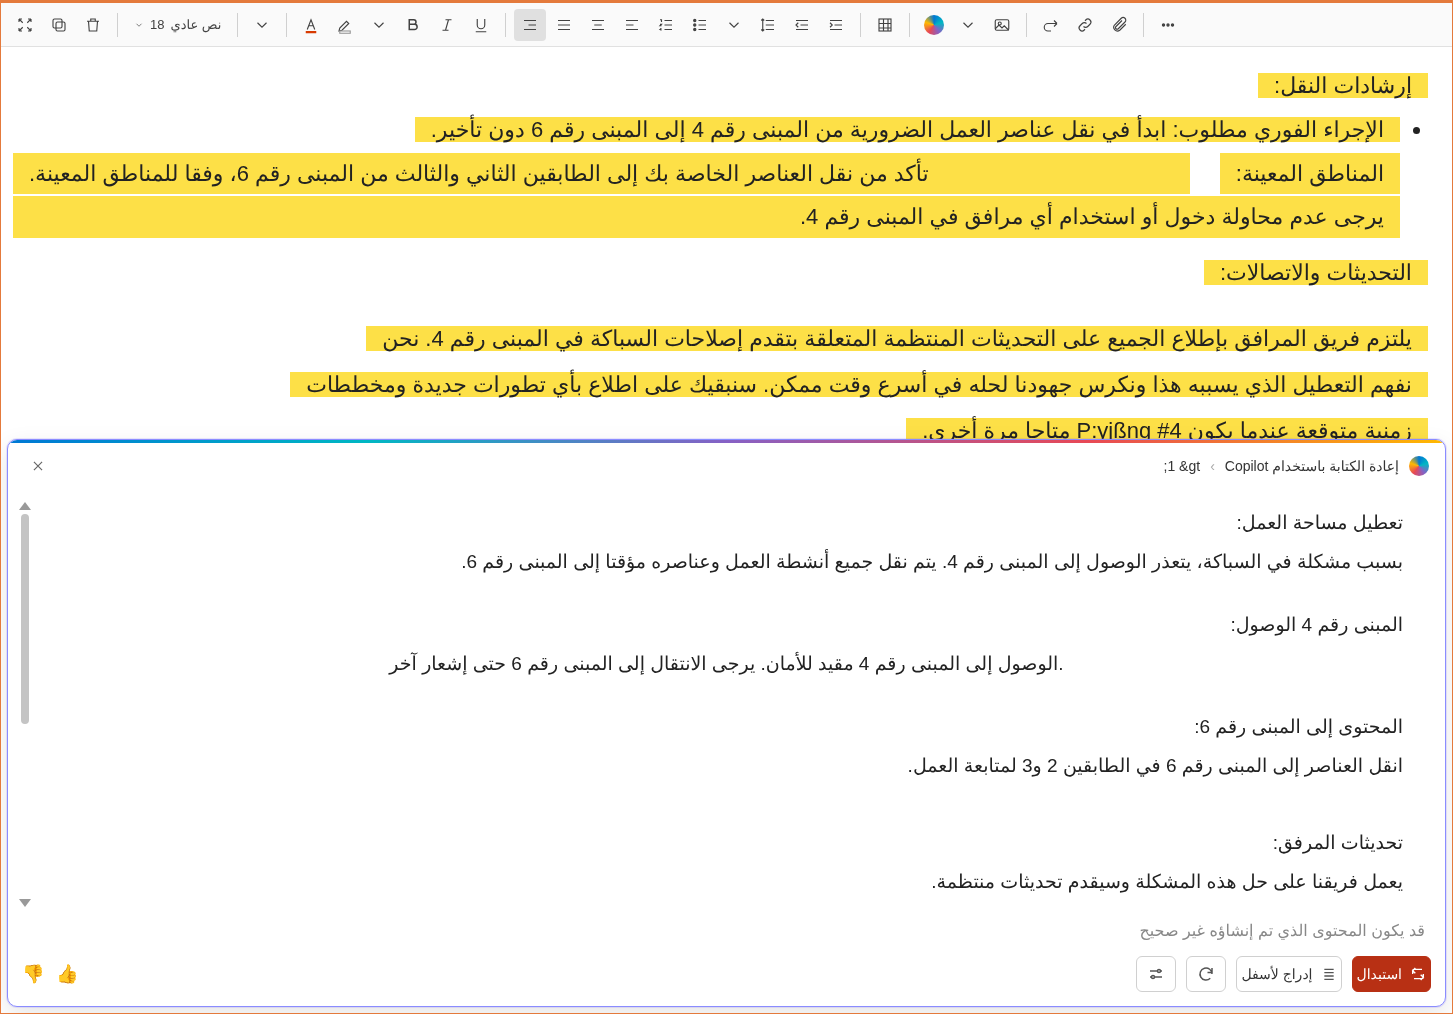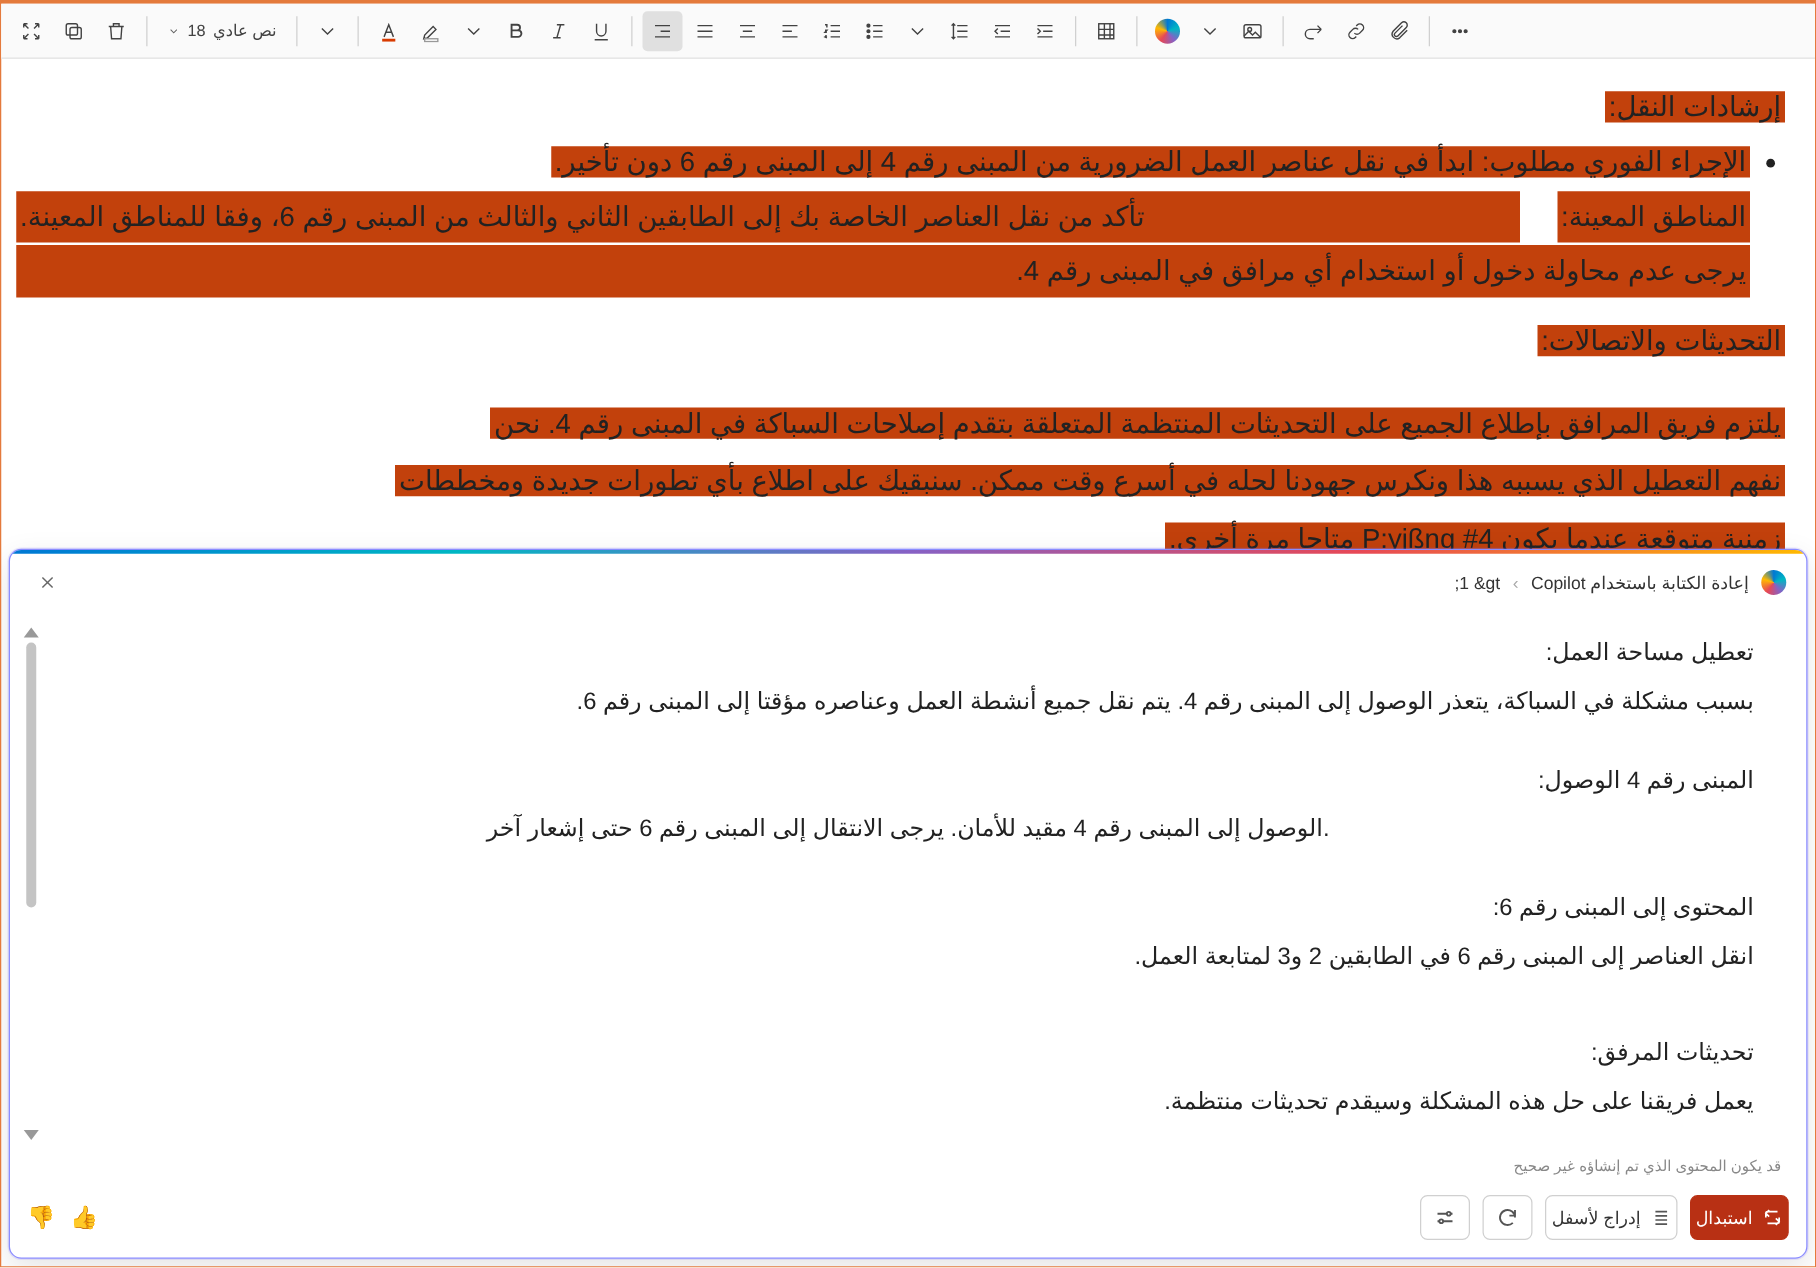--- a/index.html
+++ b/index.html
@@ -11,40 +11,40 @@
   .tb-btn{height:32px;min-width:32px;display:flex;align-items:center;justify-content:center;border-radius:4px;cursor:pointer;color:#424242;padding:0 4px}
   .tb-btn.active{background:#e0e0e0}
   .tb-btn svg{width:18px;height:18px;stroke:#424242;fill:none;stroke-width:1.5}
   .style-combo{display:flex;align-items:center;gap:6px;padding:0 8px;height:32px;border-radius:4px;cursor:pointer;font-size:13px;color:#424242}
   .chev{width:10px;height:10px}
   .copilot-logo{width:20px;height:20px;border-radius:50%;background:conic-gradient(#0078d4,#00b7c3,#8661c5,#e74856,#ffb900,#0078d4)}
   
   .doc-wrap{flex:1;overflow:hidden;position:relative}
   .doc{padding:18px 24px 18px 12px;height:100%;overflow:auto;direction:rtl;font-size:22px;line-height:1.9;color:#222}
   .doc h4{font-size:22px;font-weight:400;margin-bottom:2px}
-  .hl{background:#c2410c;padding:0 3px}
+  .hl{background:#fde047;padding:0 16px}
   .doc ul{padding-right:28px;margin:2px 0 6px}
   .doc li{margin:2px 0}
   .doc p{margin:4px 0}
   
   .copilot-panel{position:absolute;left:6px;right:6px;bottom:6px;top:392px;background:#fff;border:1px solid #8a8cff;border-radius:10px;box-shadow:0 0 0 1px rgba(120,100,255,.15),0 8px 24px rgba(0,0,0,.1);display:flex;flex-direction:column;overflow:hidden}
   .copilot-panel::before{content:"";position:absolute;inset:0 0 auto 0;height:3px;background:linear-gradient(90deg,#0078d4,#00b7c3,#8661c5,#e74856,#ffb900);border-radius:10px 10px 0 0;pointer-events:none}
   .cp-header{direction:rtl;display:flex;align-items:center;gap:10px;padding:12px 16px;font-size:14px;color:#333}
   .cp-header .spacer{flex:1}
   .cp-close{width:28px;height:28px;display:flex;align-items:center;justify-content:center;border-radius:4px;cursor:pointer;color:#666}
   .cp-body{flex:1;overflow:auto;padding:0 42px 4px 42px;direction:rtl;font-size:19px;line-height:1.95;color:#222;position:relative}
   .cp-body h5{font-weight:400;font-size:19px;margin-top:12px}
   .cp-body p{margin:2px 0}
   .cp-scroll{position:absolute;left:10px;top:10px;bottom:10px;width:14px;display:flex;flex-direction:column;align-items:center;justify-content:space-between}
   .cp-scroll .tri{width:0;height:0;border-left:6px solid transparent;border-right:6px solid transparent}
   .cp-scroll .tri.up{border-bottom:8px solid #999}
   .cp-scroll .tri.down{border-top:8px solid #999}
   .cp-scroll .track{flex:1;width:8px;background:transparent;position:relative;margin:4px 0}
   .cp-scroll .thumb{position:absolute;top:0;left:0;right:0;height:55%;background:#c4c4c4;border-radius:4px}
-  .cp-disclaimer{direction:rtl;font-size:12px;color:#888;padding:4px 20px 6px;text-align:right}
+  .cp-disclaimer{direction:rtl;font-size:16px;color:#888;padding:4px 20px 6px;text-align:right}
   .cp-footer{direction:rtl;display:flex;align-items:center;gap:10px;padding:10px 14px 14px;border-top:0}
   .cp-footer .spacer{flex:1}
   .btn{height:36px;display:flex;align-items:center;gap:8px;padding:0 4px;border-radius:6px;font-size:14px;cursor:pointer;border:1px solid #d0d0d0;background:#fff;color:#333}
   .btn.primary{background:#b83014;border-color:#b83014;color:#fff}
   .btn.icon-only{width:40px;padding:0;justify-content:center}
   .thumbs{display:flex;gap:12px;align-items:center;color:#888}
   .thumbs span{cursor:pointer;font-size:18px}
   .crumb-sep{color:#aaa}
 </style>
 </head>

